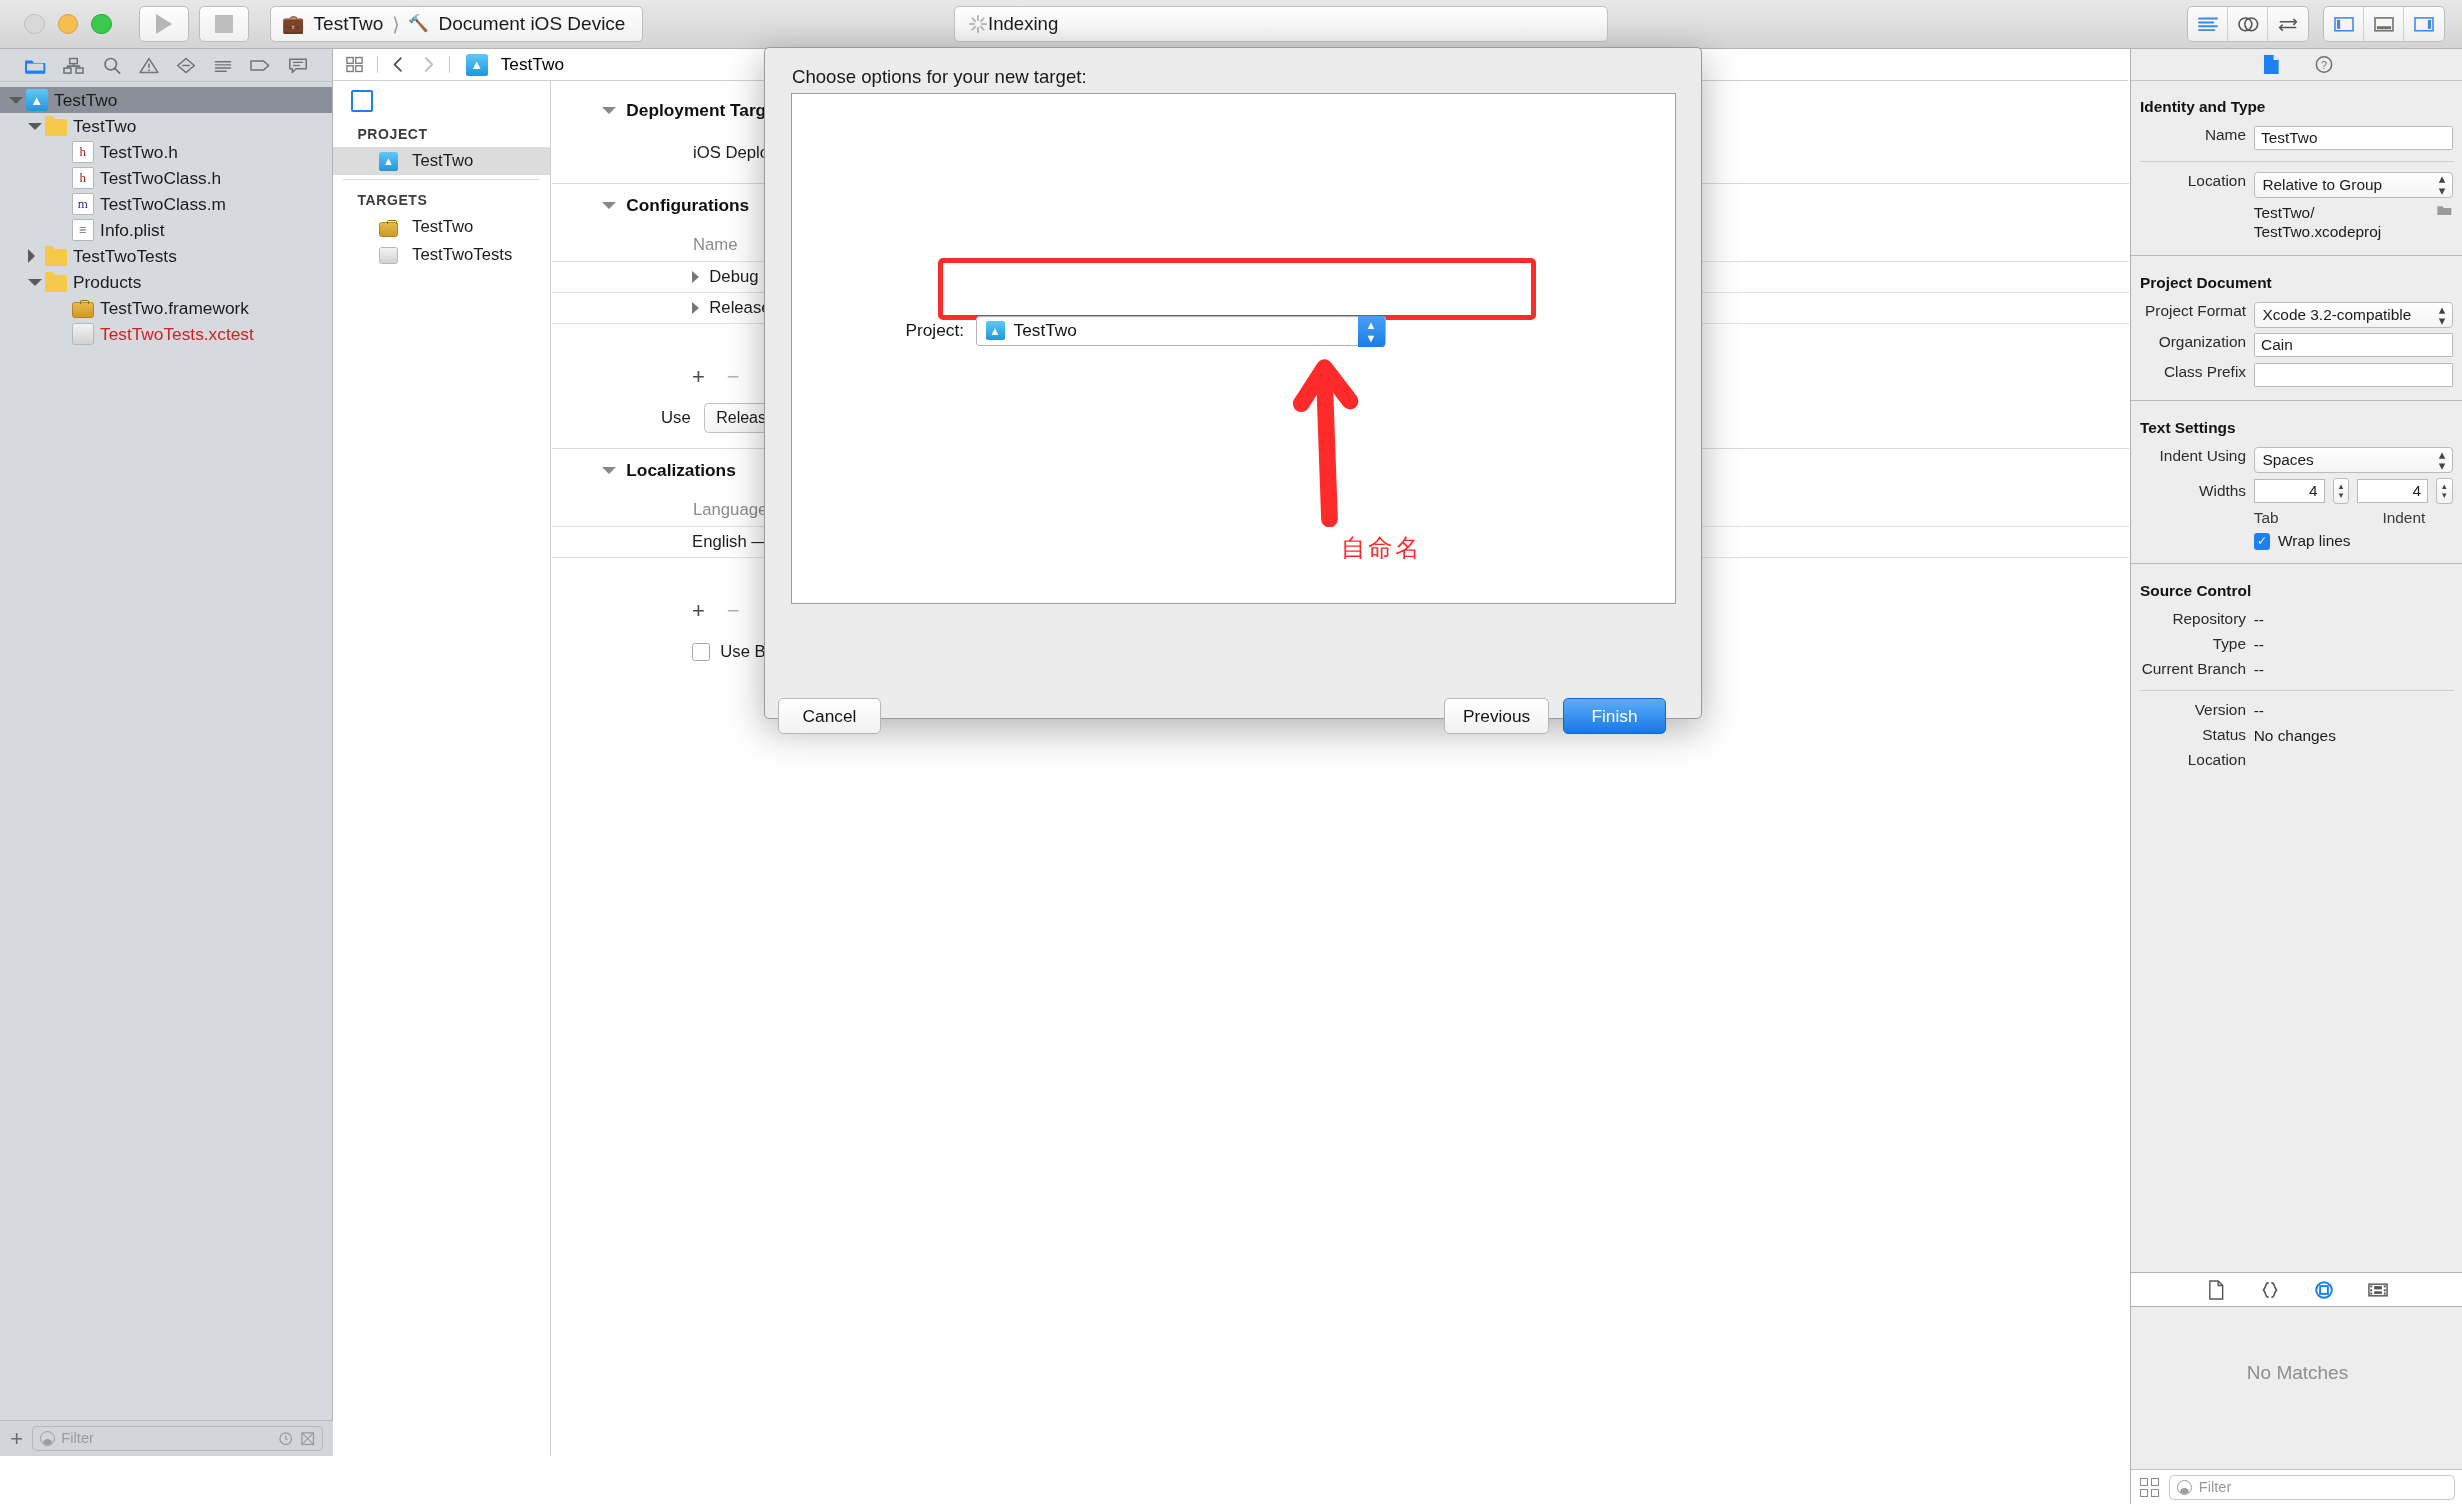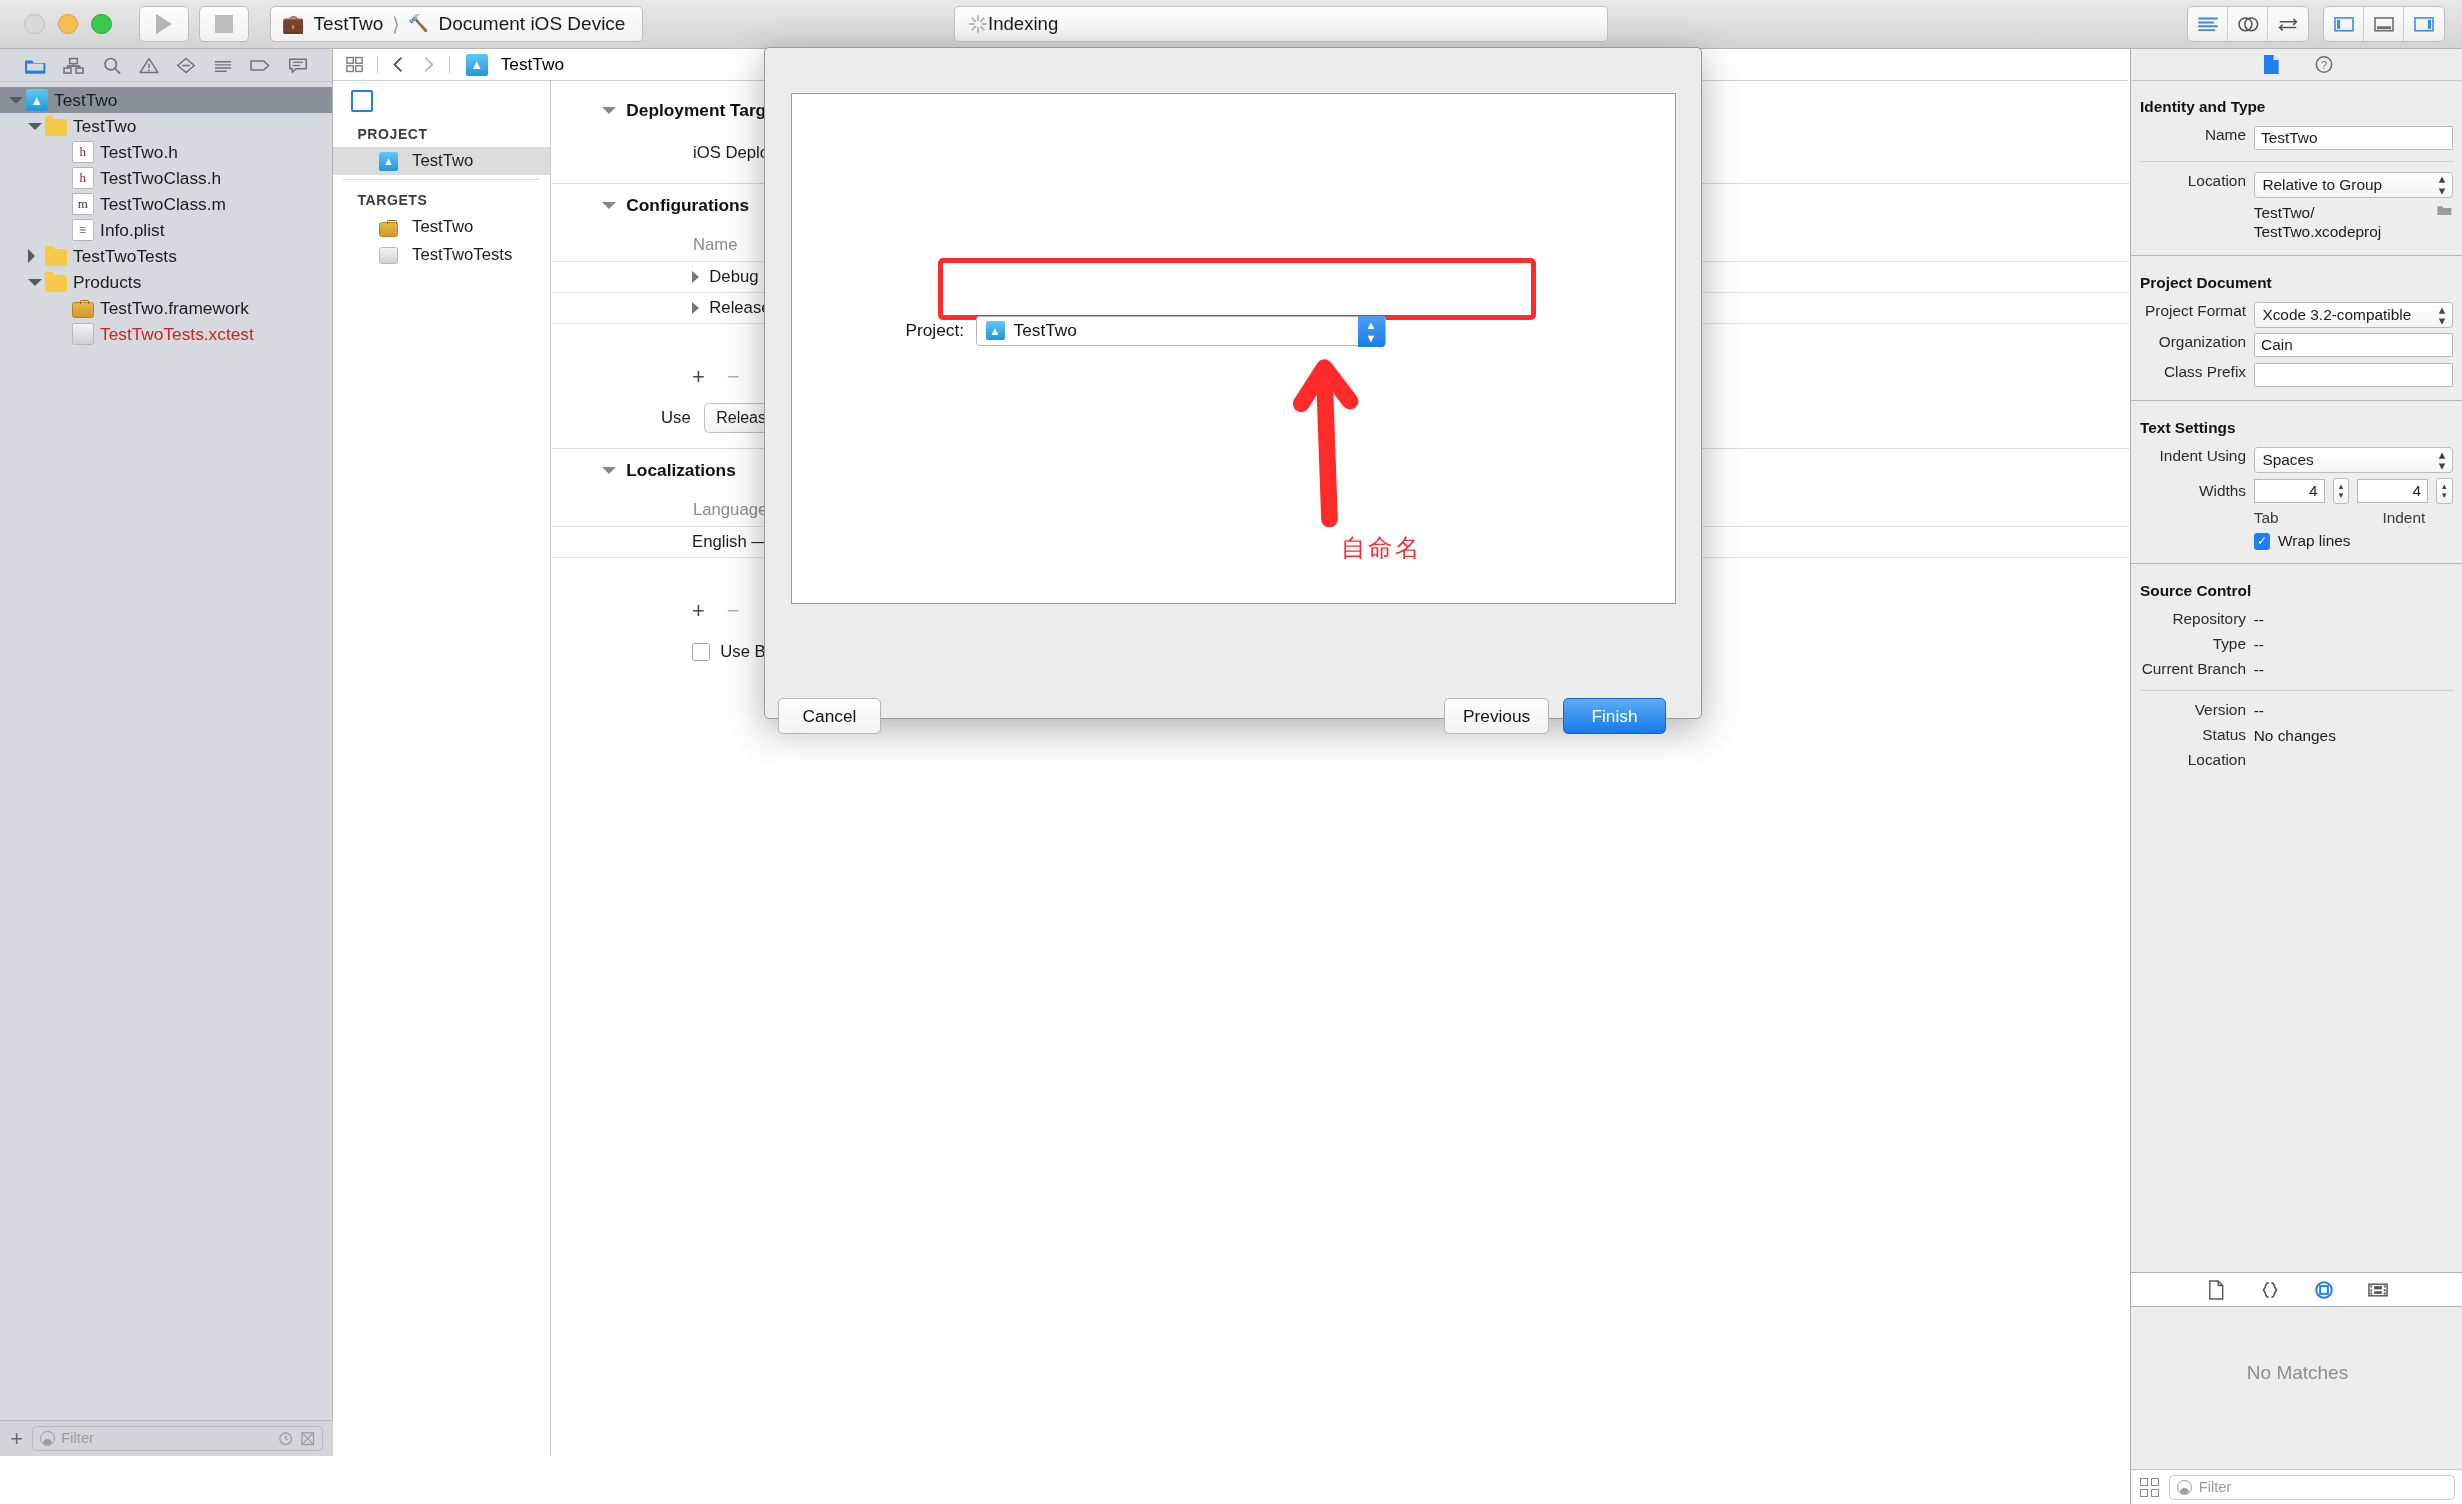--- a/index.html
+++ b/index.html
@@ -624,20 +624,21 @@
       </div>
       <div class="cb-row">
         <span class="cbox"></span>
         <span>Use Base Internatio</span>
       </div>
     </div>
   </div>
 
   <div class="scrim">
     <div class="modal">
+      <div class="modal-title">Choose options for your new target:</div>
       <div class="modal-body"></div>
 
       <div class="hl-box"></div>
 
 
       <div class="form-row" style="left:45px; top:268px;">
         <span class="lbl-r">Project:</span>
         <span class="select-field">
           <span class="mini-xcproj">▲</span>
           <span>TestTwo</span>

